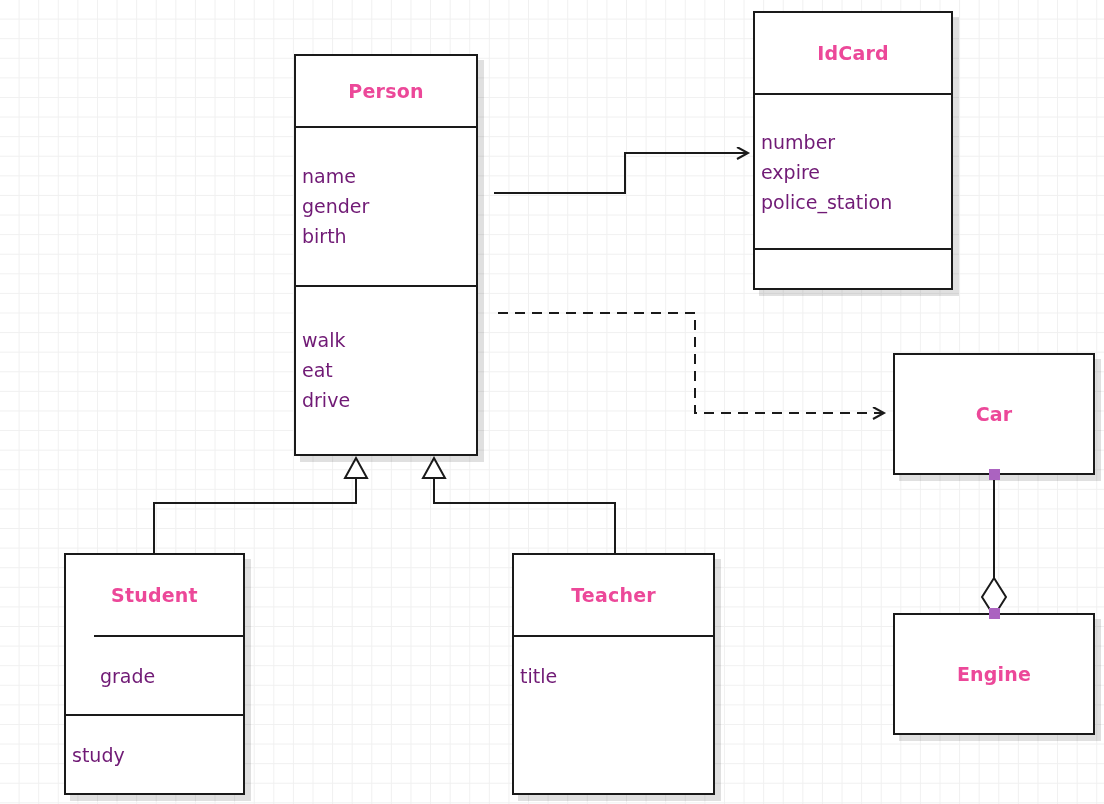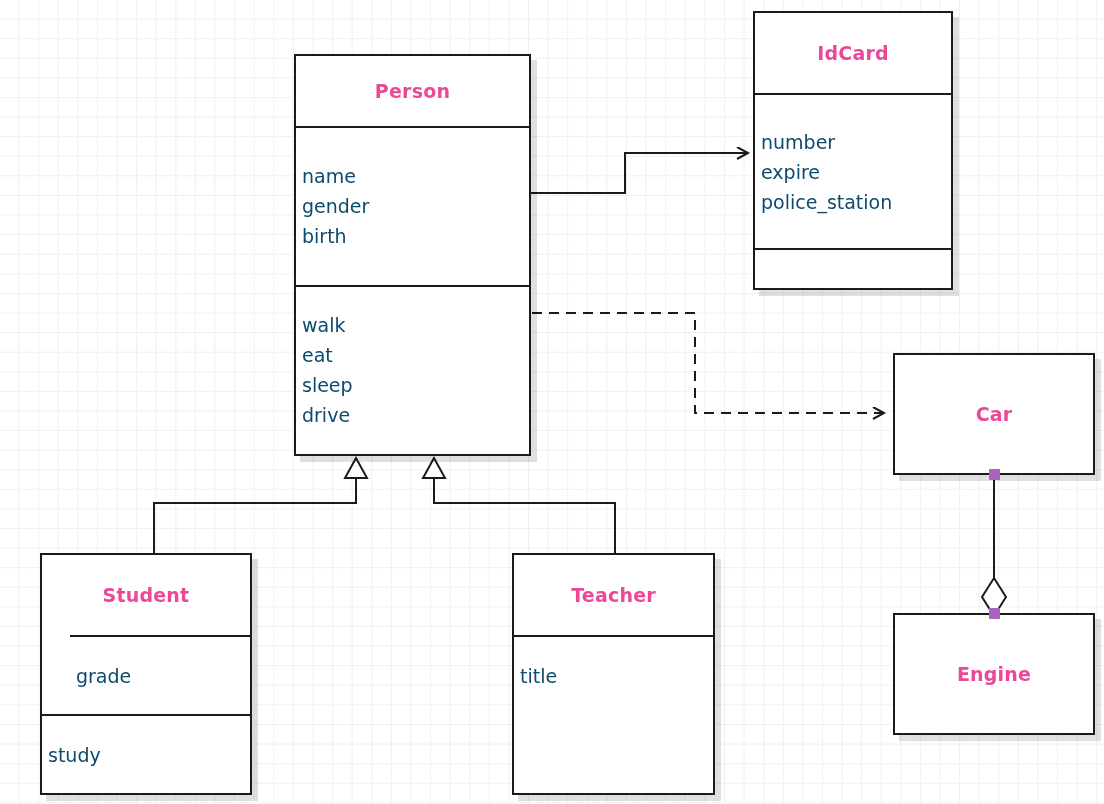--- a/index.html
+++ b/index.html
@@ -55,21 +55,21 @@
   }
   .cls-rows {
     display: flex;
     flex-direction: column;
     justify-content: center;
     padding-left: 6px;
   }
   .row-item {
     font-size: 19px;
     line-height: 30px;
-    color: #0c4a6e;
+    color: #701a75;
     white-space: nowrap;
   }
   .handle {
     position: absolute;
     width: 11px;
     height: 11px;
     background: #ab63c0;
     z-index: 5;
   }
 </style>
@@ -98,46 +98,45 @@
     <polyline points="154,553 154,503 356,503 356,478" fill="none" stroke="#1a1a1a" stroke-width="2"></polyline>
     <path d="M345,478 L367,478 L356,458 Z" fill="#ffffff" stroke="#1a1a1a" stroke-width="2"></path>
 
     <polyline points="615,553 615,503 434,503 434,478" fill="none" stroke="#1a1a1a" stroke-width="2"></polyline>
     <path d="M423,478 L445,478 L434,458 Z" fill="#ffffff" stroke="#1a1a1a" stroke-width="2"></path>
 
     <line x1="994" y1="475" x2="994" y2="578" stroke="#1a1a1a" stroke-width="2"></line>
     <path d="M994,578 L1006,597 L994,616 L982,597 Z" fill="#ffffff" stroke="#1a1a1a" stroke-width="2"></path>
   </svg>
 
-  <div class="uml-class" style="left:294px; top:54px; width:237px; height:402px;">
+  <div class="uml-class" style="left:294px; top:54px; width:184px; height:402px;">
     <div class="compartment cls-title" style="height:70px;">Person</div>
     <div class="compartment cls-rows" style="height:160px;">
       <div class="row-item">name</div>
       <div class="row-item">gender</div>
       <div class="row-item">birth</div>
     </div>
     <div class="compartment cls-rows" style="height:170px;">
       <div class="row-item">walk</div>
       <div class="row-item">eat</div>
-      <div class="row-item">sleep</div>
       <div class="row-item">drive</div>
     </div>
   </div>
 
   <div class="uml-class" style="left:753px; top:11px; width:200px; height:279px;">
     <div class="compartment cls-title" style="height:80px;">IdCard</div>
     <div class="compartment cls-rows" style="height:155px;">
       <div class="row-item">number</div>
       <div class="row-item">expire</div>
       <div class="row-item">police_station</div>
     </div>
     <div class="compartment cls-rows" style="height:40px;"></div>
   </div>
 
-  <div class="uml-class" style="left:40px; top:553px; width:212px; height:242px;">
+  <div class="uml-class" style="left:64px; top:553px; width:181px; height:242px;">
     <div class="compartment cls-title" style="height:80px;">Student</div>
     <div class="compartment cls-rows" style="height:79px;margin-left:28px;">
       <div class="row-item">grade</div>
     </div>
     <div class="compartment cls-rows" style="height:79px;">
       <div class="row-item">study</div>
     </div>
   </div>
 
   <div class="uml-class" style="left:512px; top:553px; width:203px; height:242px;">

